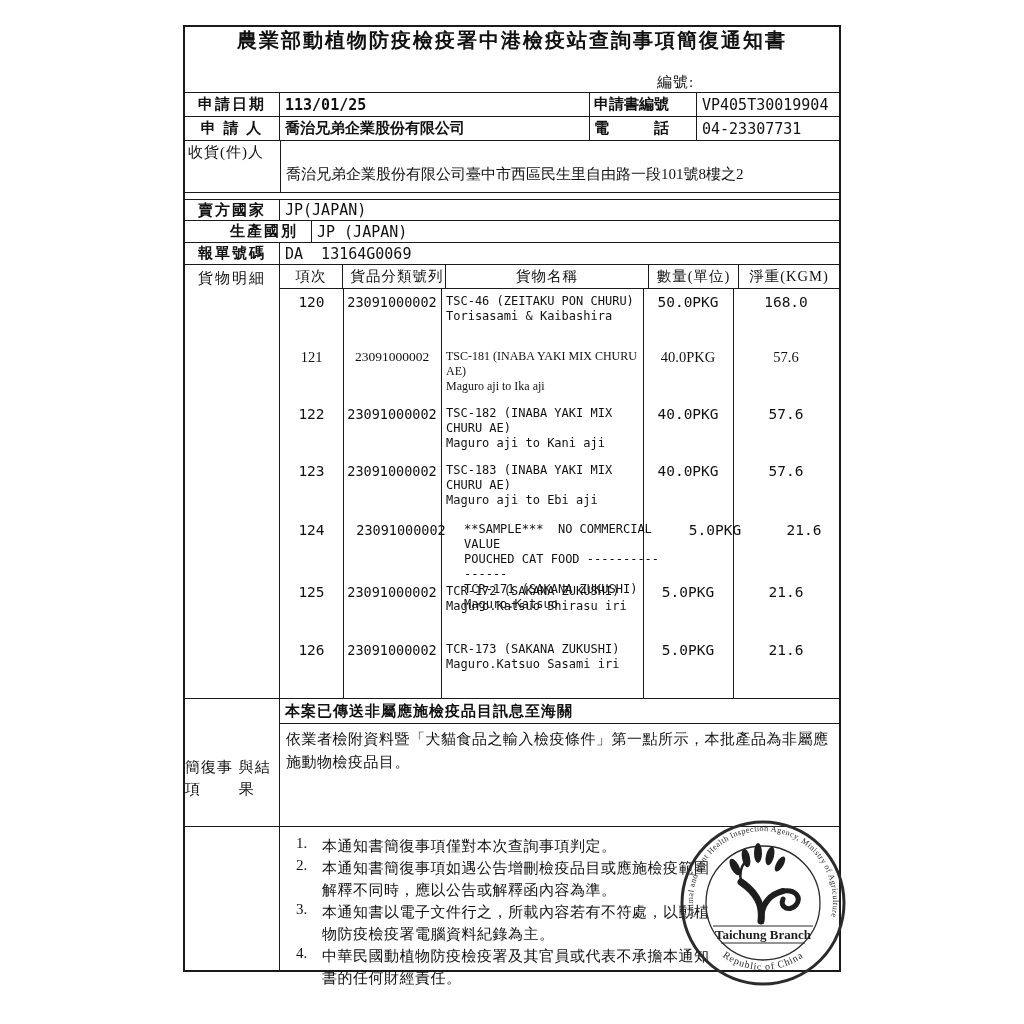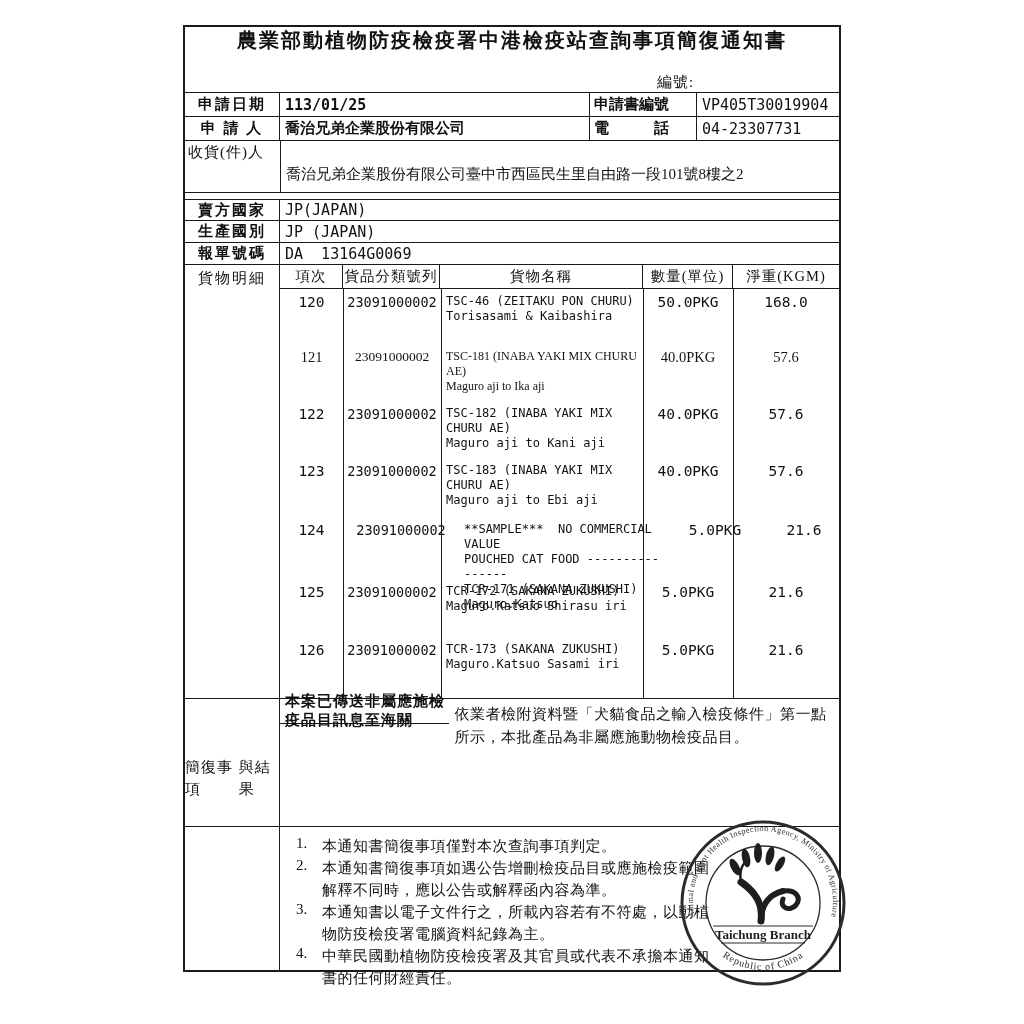--- a/index.html
+++ b/index.html
@@ -19,55 +19,55 @@
 
   .sec-header { top:0; height:66px; position:absolute; width:100%; border-bottom:1px solid #1a1a1a; }
   .doc-title { text-align:center; padding-top:0; font-size:20px; font-weight:bold; letter-spacing:2px; }
   .serial { position:absolute; left:472px; top:46px; font-size:15px; letter-spacing:1px; }
 
   .r1 { top:66px;  height:24px; }
   .r2 { top:90px;  height:24px; }
   .r3 { top:114px; height:52px; position:absolute; left:0; width:100%; border-bottom:1px solid #1a1a1a; }
   .rgap { top:166px; height:7px; }
   .r4 { top:173px; height:21px; }
-  .r5 { top:194px; height:22px; }
+  .r5 { top:194px; height:22px;padding-left:32px; }
   .r6 { top:216px; height:22px; }
 
   .lab { width:95px; font-size:15px; letter-spacing:2px; display:flex; align-items:center; justify-content:center; }
   .lab2 { width:107px; font-size:15px; display:flex; align-items:center; padding-left:4px; white-space:pre; }
   .val { font-size:15px; display:flex; align-items:center; padding-left:5px; white-space:pre; }
   .w310 { width:310px; }
   .flex1 { flex:1; }
 
   .r3 .consignee-label { position:absolute; left:3px; top:2px; font-size:15px; letter-spacing:1px; }
   .r3 .vline { position:absolute; left:95px; top:0; bottom:0; width:1px; background:#1a1a1a; }
   .r3 .consignee-value { position:absolute; left:101px; top:24px; font-size:15px; }
 
   .goods { top:238px; height:434px; position:absolute; left:0; width:100%; display:flex; border-bottom:1px solid #1a1a1a; }
   .goods-label-col { width:95px; border-right:1px solid #1a1a1a; font-size:15px; letter-spacing:2px; text-align:center; padding-top:4px; }
   .goods-right { flex:1; display:flex; flex-direction:column; }
   .goods-head { height:24px; display:flex; border-bottom:1px solid #1a1a1a; }
   .gh { display:flex; align-items:center; justify-content:center; font-size:14.5px; letter-spacing:1px; }
   .gh1 { width:63px; border-right:1px solid #1a1a1a; }
-  .gh2 { width:97px; border-right:1px solid #1a1a1a; }
+  .gh2 { width:97px; border-right:1px solid #1a1a1a;margin-left:6px; }
   .gh3 { width:203px; border-right:1px solid #1a1a1a; }
   .gh4 { width:90px; border-right:1px solid #1a1a1a; }
   .gh5 { flex:1; }
   .goods-body { position:relative; flex:1; }
   .gline { position:absolute; top:0; bottom:0; width:1px; background:#1a1a1a; }
   .goods-row { position:absolute; left:0; width:100%; display:flex; align-items:flex-start; }
   .g-item { width:63px; text-align:center; font-size:14.5px; }
   .g-code { width:98px; text-align:center; font-size:13.5px; }
   .g-name { width:202px; padding-left:5px; font-size:12px; line-height:15px; white-space:pre-wrap; }
   .g-qty { width:90px; text-align:center; font-size:14.5px; }
   .g-wt  { flex:1; text-align:center; font-size:14.5px; }
 
   .reply { top:672px; height:128px; position:absolute; left:0; width:100%; display:flex; border-bottom:1px solid #1a1a1a; }
   .reply-label-col { width:95px; border-right:1px solid #1a1a1a; display:flex; flex-direction:row; align-items:center; justify-content:center; padding-top:30px; font-size:15px; letter-spacing:1px; line-height:22px; }
-  .reply-right { flex:1; display:flex; }
+  .reply-right { flex:1; display:flex; flex-direction:column; }
   .reply-headline { height:25px; border-bottom:1px solid #1a1a1a; font-weight:bold; font-size:15px; letter-spacing:1px; display:flex; align-items:center; padding-left:5px; }
   .reply-body { padding:4px 6px; font-size:15px; line-height:23px; letter-spacing:0.5px; }
 
   .notes-sec { top:800px; height:143px; position:absolute; left:0; width:100%; display:flex; }
   .notes-label-col { width:95px; border-right:1px solid #1a1a1a; }
   .notes-content { flex:1; padding:8px 0 0 16px; }
   .note-row { display:flex; width:420px; }
   .note-num { width:26px; font-size:15px; }
   .note-text { width:390px; font-size:15px; line-height:22px; letter-spacing:0.5px; }
 

